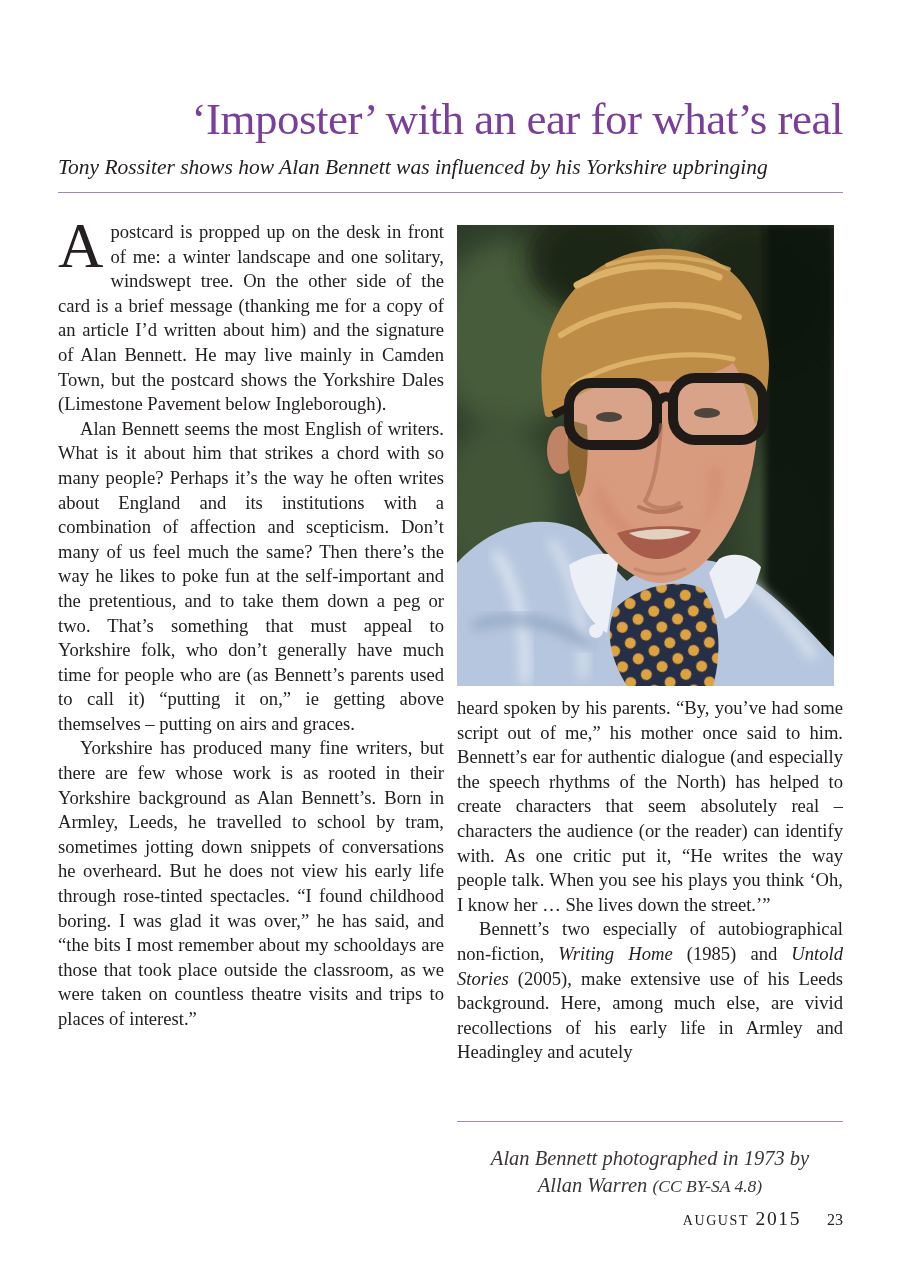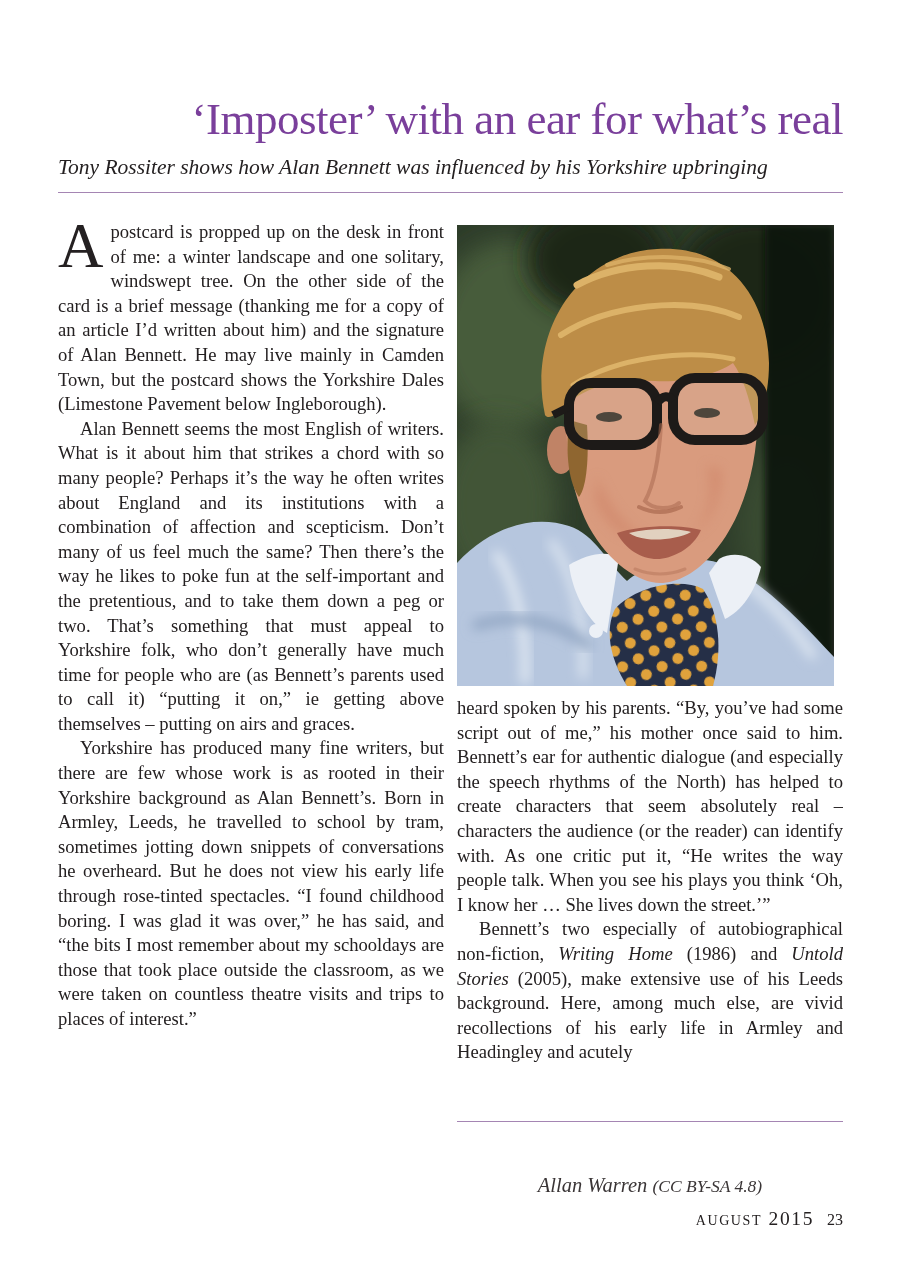--- a/index.html
+++ b/index.html
@@ -85,21 +85,21 @@
     padding-top:23px;
     text-align:center;
     font-style:italic;
     font-size:20.5px;line-height:27px;
     color:var(--caption-ink);
   }
   .caption .cc{font-size:17.5px;}
   
   .folio{
     position:absolute;right:58px;top:1208px;
-    display:flex;align-items:baseline;gap:13px;
+    display:flex;align-items:baseline;gap:26px;
   }
   .folio-issue{
     font-variant:small-caps;
     letter-spacing:1.6px;
     font-size:19.5px;
     color:var(--ink);
   }
   .folio-page{
     font-size:16px;
     color:var(--ink);
@@ -191,26 +191,26 @@
         <g>
           <path class="ph-lip" d="M160,308 C182,300 224,299 244,305 C236,324 214,334 200,334 C184,334 168,324 160,308 Z"></path>
           <path class="ph-teeth" d="M172,308 C192,303 220,303 234,307 C224,313 202,316 190,314 C182,313 176,311 172,308 Z" opacity="0.92"></path>
         </g>
         <path class="ph-nose" d="M178,344 Q203,354 228,344" stroke-width="3" opacity="0.4"></path>
       </g>
     </svg>
 
     <div class="coltext">
       <p>heard spoken by his parents. “By, you’ve had some script out of me,” his mother once said to him. Bennett’s ear for authentic dialogue (and especially the speech rhythms of the North) has helped to create characters that seem absolutely real – characters the audience (or the reader) can identify with. As one critic put it, “He writes the way people talk. When you see his plays you think ‘Oh, I know her … She lives down the street.’”</p>
-      <p class="indent"><span>Bennett’s two especially of autobiographical non-fiction, </span><i>Writing Home</i><span> (1986) and </span><i>Untold Stories</i><span> (2005), make extensive use of his Leeds background. Here, among much else, are vivid recollections of his early life in Armley and Headingley and acutely</span></p>
+      <p class="indent"><span>Bennett’s two especially of autobiographical non-fiction, </span><i>Writing Home</i><span> (1985) and </span><i>Untold Stories</i><span> (2005), make extensive use of his Leeds background. Here, among much else, are vivid recollections of his early life in Armley and Headingley and acutely</span></p>
     </div>
   </div>
 
   <div class="caption">
-    <br>
+    <span>Alan Bennett photographed in 1973 by</span><br>
     <span>Allan Warren </span><span class="cc">(CC BY-SA 4.8)</span>
   </div>
 
   <div class="folio">
     <span class="folio-issue">august 2015</span>
     <span class="folio-page">23</span>
   </div>
 
 </div>
 

